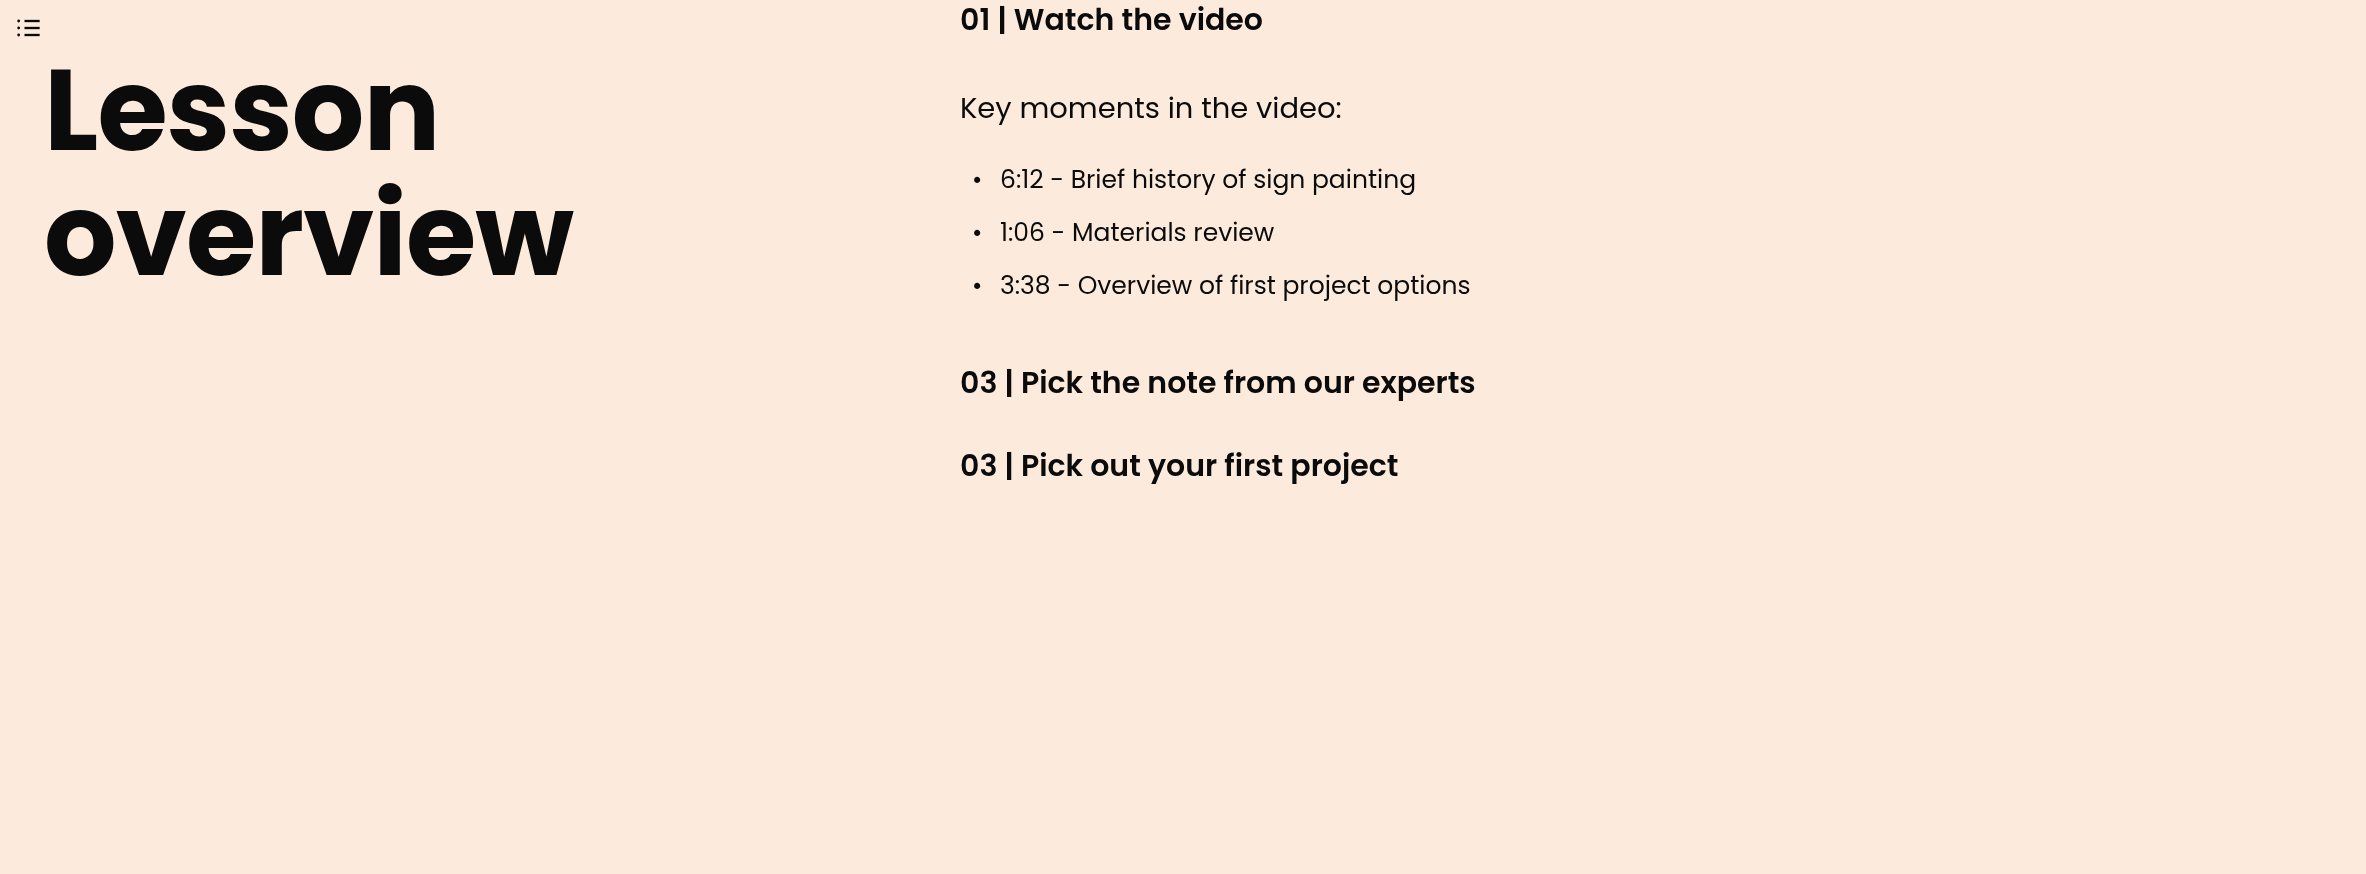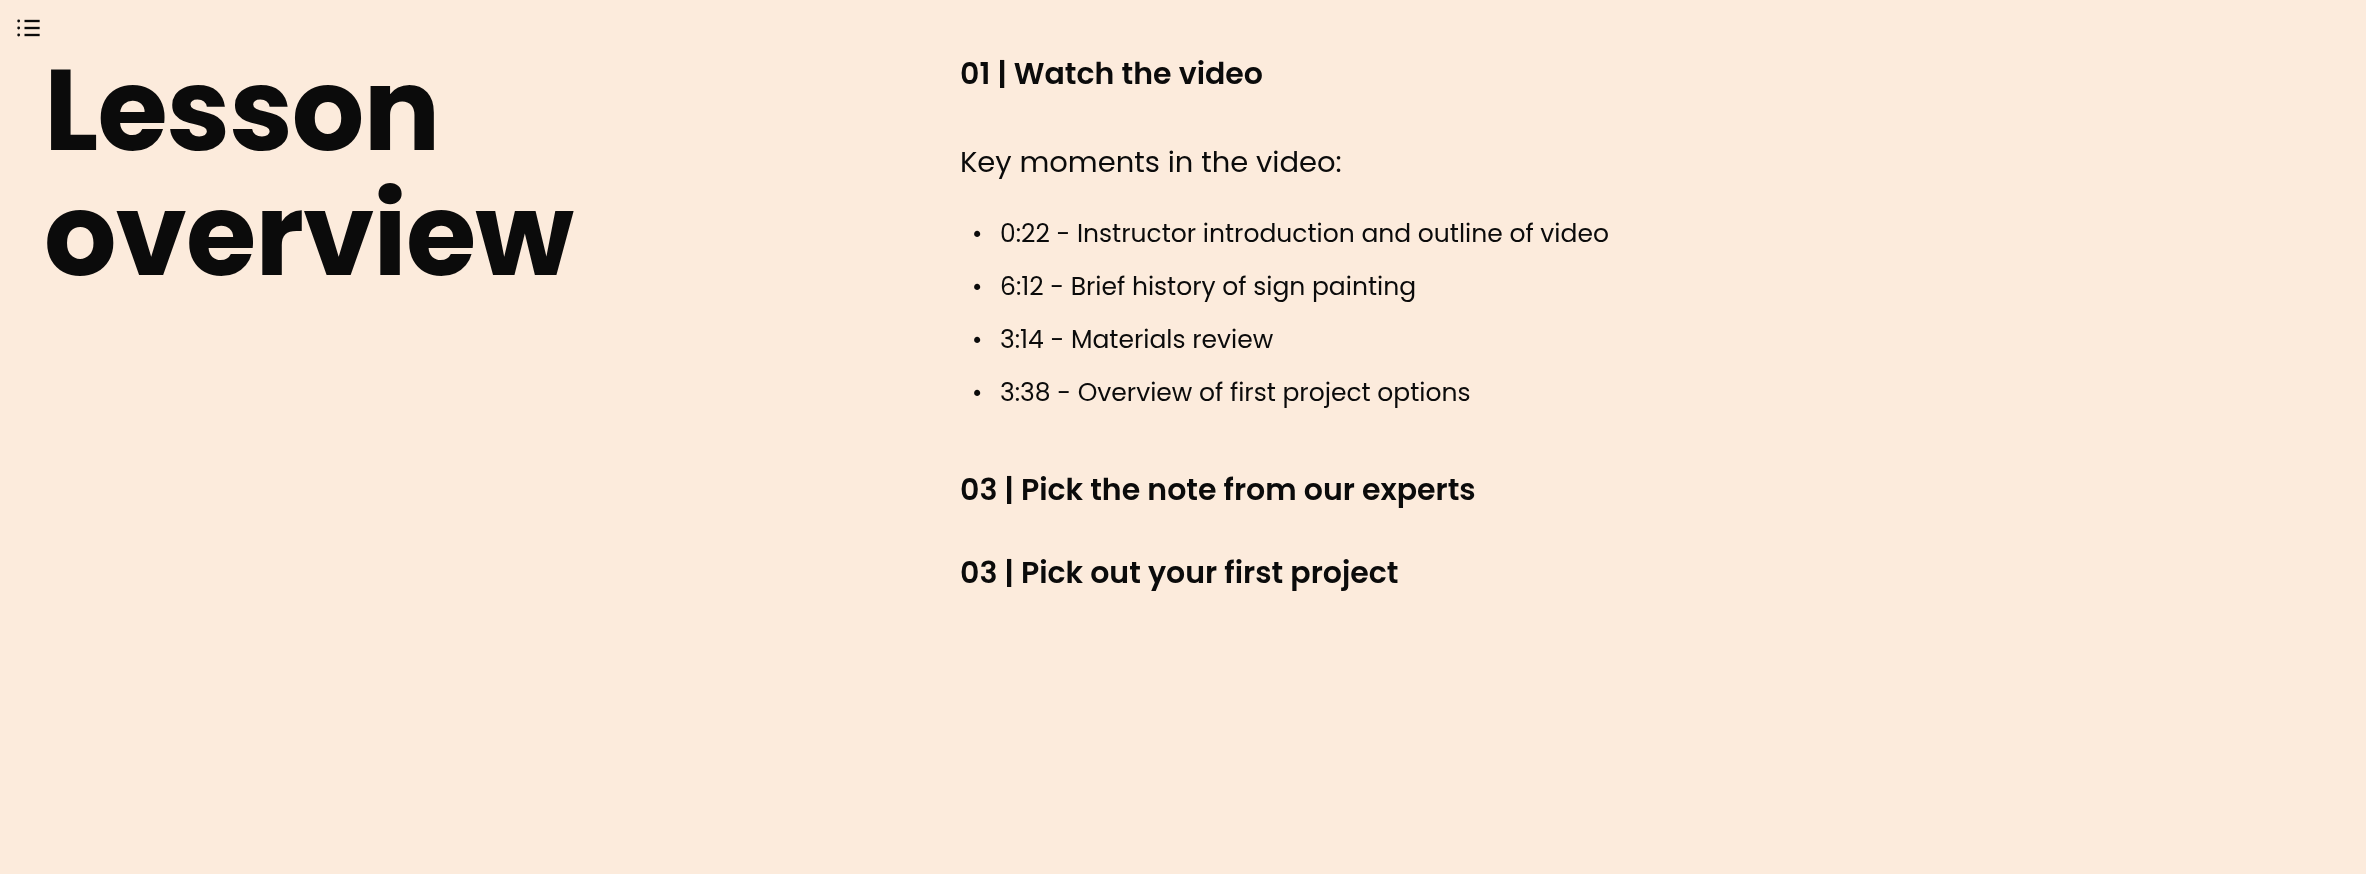--- a/index.html
+++ b/index.html
@@ -34,21 +34,20 @@
       padding-left: 44px;
     }
     .page-title {
       font-size: 114px;
       font-weight: 700;
       letter-spacing: -1px;
       line-height: 1.1;
     }
     .right-col {
       flex: 1;
-      padding-top: 54px;
       padding-left: 10px;
       padding-right: 40px;
     }
     .step-heading {
       font-size: 30px;
       font-weight: 600;
       margin-bottom: 48px;
       line-height: 1.3;
     }
     .step-heading-2 {
@@ -102,23 +101,22 @@
   </div>
   <div class="right-col">
 
     <div class="step-heading">
       <span>01</span> |<span> </span> <span>Watch the video</span>
     </div>
 
     <div class="key-moments-label">Key moments in the video:</div>
 
     <ul class="key-moments">
-      <li>0:22 - Instructor introduction and outline of video</li>
       <li>6:12 - Brief history of sign painting</li>
-      <li>3:14 - Materials review</li>
+      <li>1:06 - Materials review</li>
       <li>3:38 - Overview of first project options</li>
     </ul>
 
     <div class="step-heading step-heading-2">
       <span>03</span> | <span>Pick the note from our experts</span>
     </div>
 
     <div class="step-heading step-heading-3">
       <span>03</span> | <span>Pick out your first project</span>
     </div>

